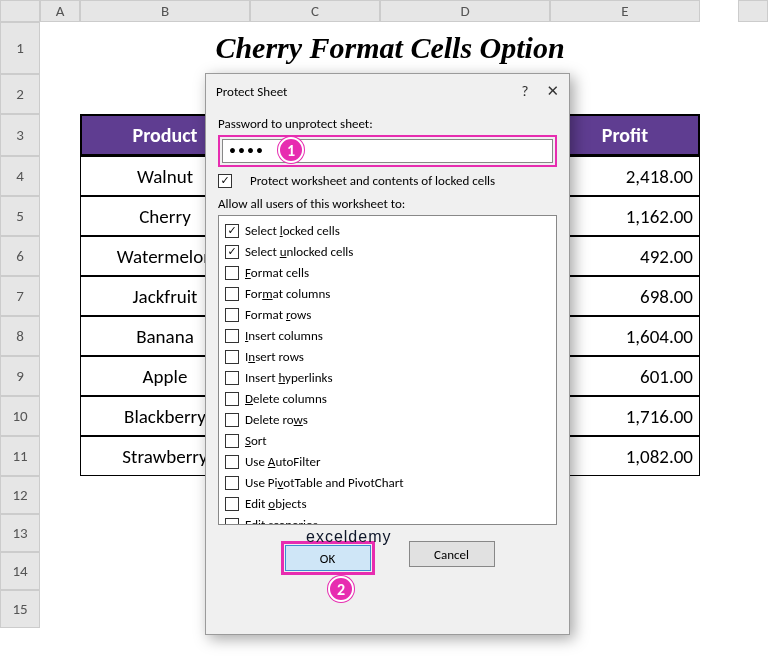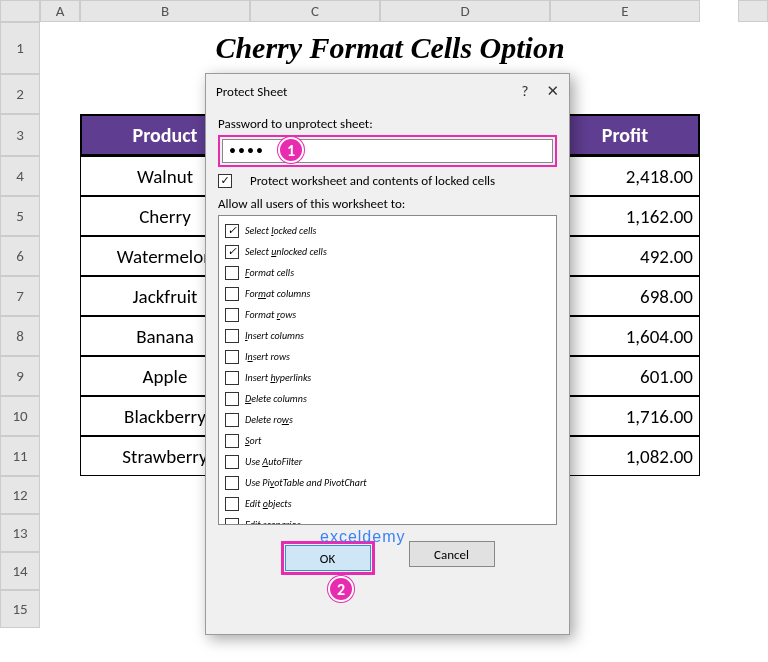--- a/index.html
+++ b/index.html
@@ -72,32 +72,32 @@
   }
   .m1{ top:2px; left:60px; }
   .m2{ left:122px; top:502px; }
   .chk-row{ display:flex; align-items:center; gap:18px; margin-top:6px;}
   .chk{ width:14px;height:14px;border:1px solid #333;background:#fff;display:flex;align-items:center;justify-content:center;font-size:11px;}
   .chk.on::after{content:"✓";color:#000;}
   .listbox{
     margin-top:4px; border:1px solid #888; background:#fff;
     height:310px; overflow:hidden; padding:4px 6px;
   }
-  .listitem{ display:flex; align-items:center; gap:6px; height:21px; font-size:10px;font-style:italic;}
+  .listitem{ display:flex; align-items:center; gap:6px; height:21px; font-size:13px;}
   .u{ text-decoration:underline; }
   .btnrow{ display:flex; gap:34px; justify-content:center; margin-top:16px;}
   .dbtn{
     width:86px; height:26px; border:1px solid #888; background:#e1e1e1;
     display:flex;align-items:center;justify-content:center; font-size:13px;
   }
   .dbtn.ok{ background:#cfe6f7; border:1px solid #3c8ccf;}
   .ok-frame{ border:3px solid #e72cb0; padding:1px; }
   .watermark{
-    position:absolute; left:320px; top:528px;
-    font-size:16px; color:#3b82f6; letter-spacing:1px;
+    position:absolute; left:306px; top:528px;
+    font-size:16px; color:#0f172a; letter-spacing:1px;
     font-family:Arial,sans-serif; pointer-events:none;
   }
   .f-col{ position:absolute; right:0; top:0; width:30px; height:22px; background:#e6e6e6;border:1px solid #ccc;}
 </style>
 </head>
 <body>
 
 <div class="sheet">
   <div class="colheaders">
     <div class="corner"></div>

